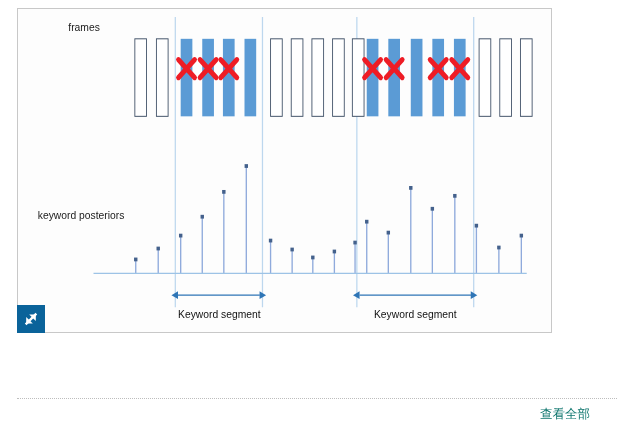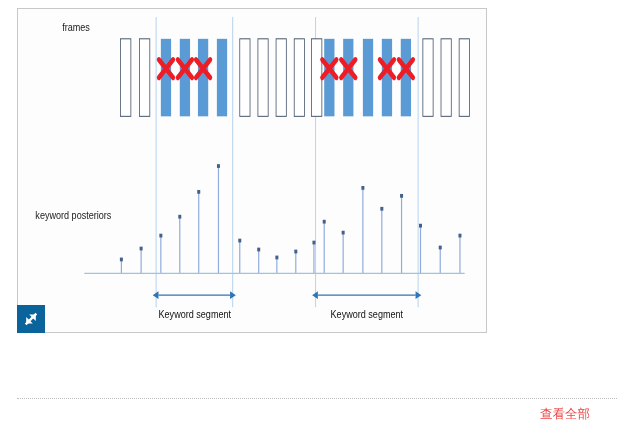--- a/index.html
+++ b/index.html
@@ -14,21 +14,21 @@
     height: 431px;
     background: #ffffff;
     overflow: hidden;
   }
 
   
   #figure-card {
     position: absolute;
     left: 17px;
     top: 8px;
-    width: 470px;
+    width: 535px;
     height: 325px;
     background: #fdfdfd;
     border: 1px solid #c8c8c8;
     box-sizing: border-box;
     overflow: hidden;
   }
   #figure-svg { display: block; width: 100%; height: 100%; }
 
   .lbl {
     font-family: "Liberation Sans", sans-serif;
@@ -92,21 +92,21 @@
     color: #d9d9d9;
     white-space: nowrap;
     letter-spacing: 0.2px;
   }
   #view-all-link {
     position: absolute;
     left: 540px;
     top: 406px;
     font-family: "Liberation Sans", sans-serif;
     font-size: 12.5px;
-    color: #ef4444;
+    color: #0f766e;
     white-space: nowrap;
     cursor: pointer;
   }
 </style>
 </head>
 <body>
 
 <div id="page">
 
   <div id="figure-card">

